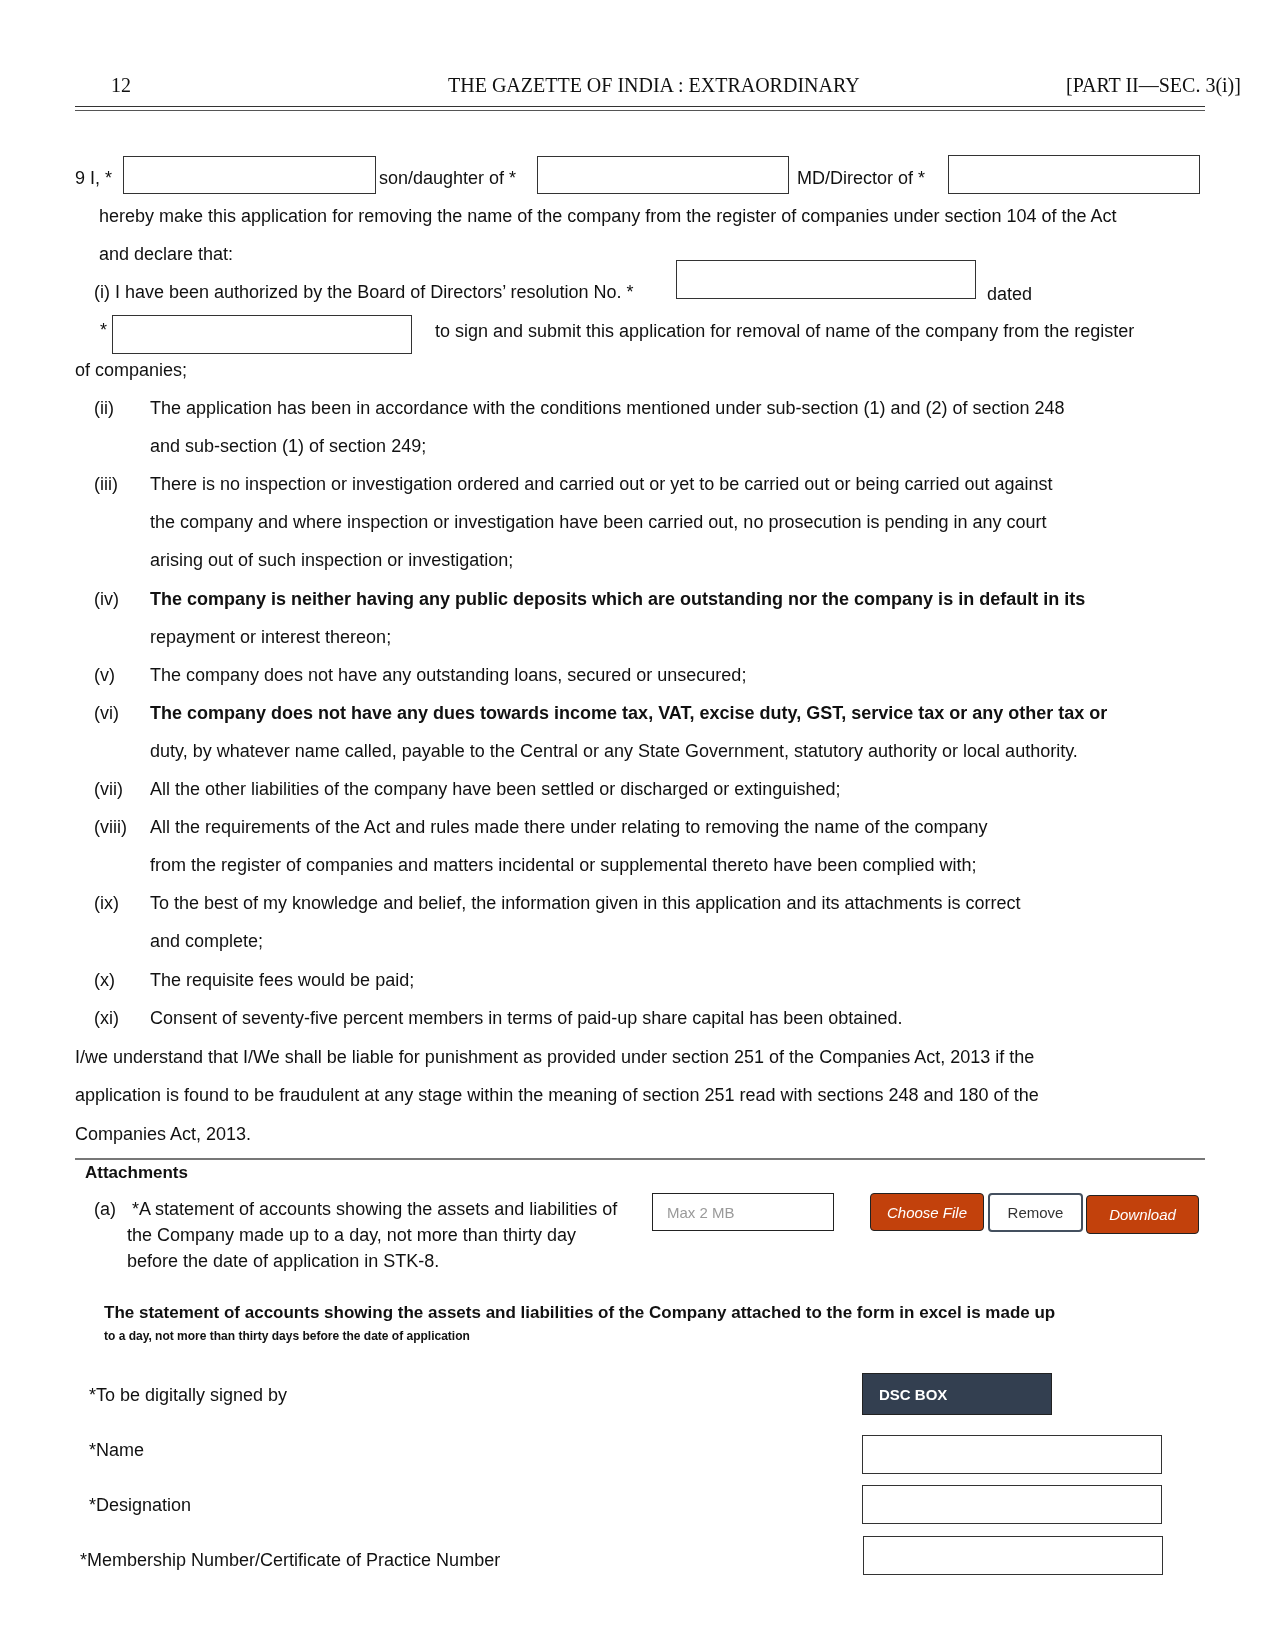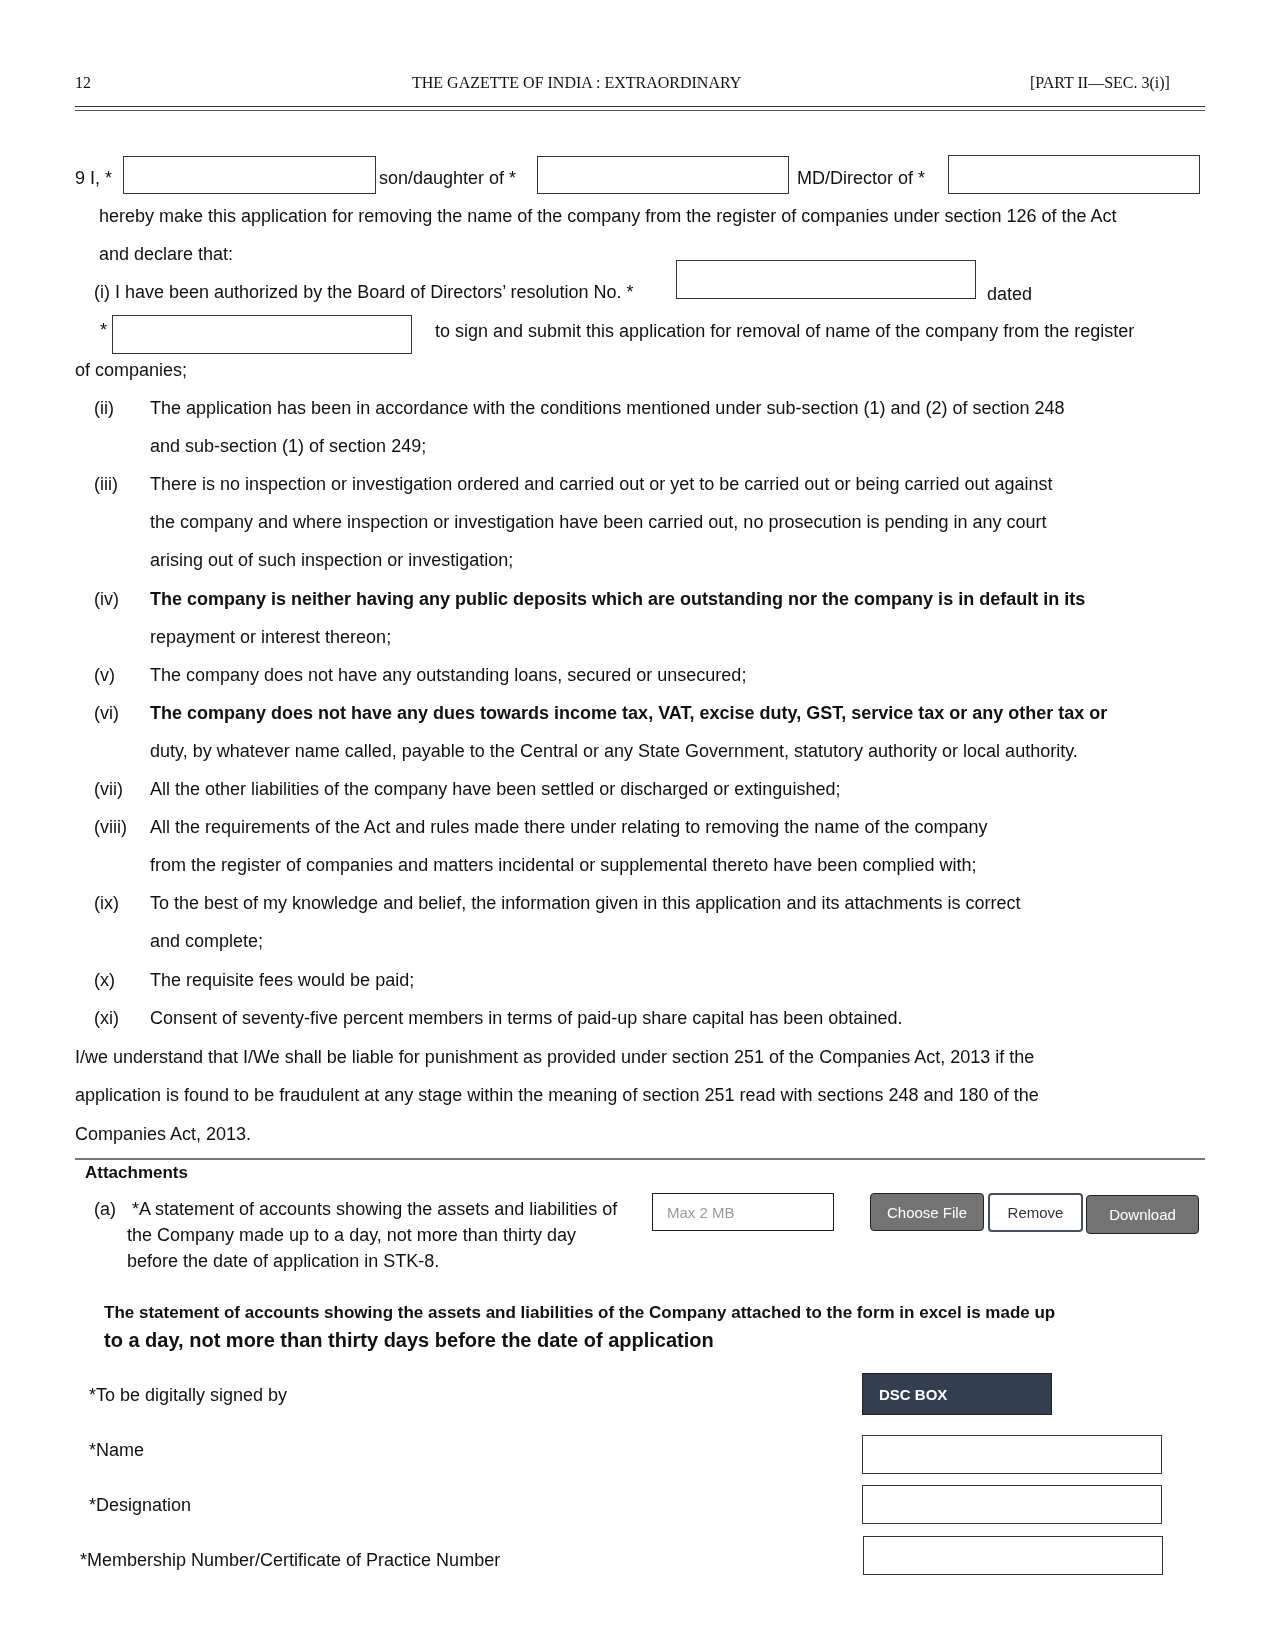--- a/index.html
+++ b/index.html
@@ -1,29 +1,29 @@
 <!DOCTYPE html>
 <html><head>
 <meta charset="utf-8">
 <style>
   html, body { margin:0; padding:0; background:#fff; }
   body { width:1275px; height:1650px; position:relative; overflow:hidden; color:#111;
          font-family:"Liberation Sans", sans-serif; font-size:18px; }
   .abs { position:absolute; white-space:nowrap; }
   .serif { font-family:"Liberation Serif", serif; }
-  .hdr { font-size:16px; top:74px; }
+  .hdr { font-size:20px; top:74px;margin-left:36px; }
   .rule1 { position:absolute; left:75px; width:1130px; top:106px; border-top:1.5px solid #333; }
   .rule2 { position:absolute; left:75px; width:1130px; top:110px; border-top:1px solid #555; }
   .box { position:absolute; border:1px solid #333; background:#fff; box-sizing:border-box; }
   .txt { position:absolute; white-space:nowrap; font-size:18px; }
   .num { position:absolute; font-size:18px; }
   .sep { position:absolute; left:75px; width:1130px; top:1158px; border-top:2px solid #777; }
   .btn { position:absolute; box-sizing:border-box; border-radius:4px; font-size:15px;
          display:flex; align-items:center; justify-content:center; cursor:pointer; }
-  .btn.dark { background:#737373; color:#fff; border:1px solid #222; }
+  .btn.dark { background:#c2410c; color:#fff; border:1px solid #222;font-style:italic; }
   .btn.light { background:#fff; color:#333; border:2px solid #44505f; }
   .fileinput { position:absolute; box-sizing:border-box; border:1px solid #222; background:#fff;
                font-size:15px; color:#9a9a9a; padding-left:14px; display:flex; align-items:center; }
   .dsc { position:absolute; background:#333f50; color:#fff; font-weight:bold; font-size:15px;
          border:1px solid #222; box-sizing:border-box; padding-left:16px; display:flex; align-items:center; }
   .bold { font-weight:bold; }
 </style>
 </head>
 <body>
 
@@ -33,21 +33,21 @@
 <div class="rule1"></div>
 <div class="rule2"></div>
 
 <div class="txt" style="left:75px;top:168px;">9 I,  *</div>
 <input class="box" style="left: 123px; top: 156px; width: 253px; height: 38px;" value="">
 <div class="txt" style="left:379px;top:168px;">son/daughter of *</div>
 <input class="box" style="left: 537px; top: 156px; width: 252px; height: 38px;" value="">
 <div class="txt" style="left:797px;top:168px;">MD/Director of *</div>
 <input class="box" style="left: 948px; top: 155px; width: 252px; height: 39px;" value="">
 
-<div class="txt" style="left:99px;top:206px;">hereby make this application for removing the name of the company from the register of companies under section 126 of the Act</div>
+<div class="txt" style="left:99px;top:206px;">hereby make this application for removing the name of the company from the register of companies under section 104 of the Act</div>
 <div class="txt" style="left:99px;top:244px;">and declare that:</div>
 
 <div class="txt" style="left:94px;top:282px;">(i) I have been authorized by the Board of Directors’ resolution No. *</div>
 <input class="box" style="left: 676px; top: 260px; width: 300px; height: 39px;" value="">
 <div class="txt" style="left:987px;top:284px;">dated</div>
 <div class="txt" style="left:100px;top:320px;">*</div>
 <input class="box" style="left: 112px; top: 315px; width: 300px; height: 39px;" value="">
 <div class="txt" style="left:435px;top:321px;">to sign and submit this application for removal of name of the company from the register</div>
 <div class="txt" style="left:75px;top:360px;">of companies;</div>
 
@@ -92,21 +92,21 @@
 <div class="txt" style="left:132px;top:1199px;">*A statement of accounts showing the assets and liabilities of</div>
 <div class="txt" style="left:127px;top:1225px;">the Company made up to a day, not more than thirty day</div>
 <div class="txt" style="left:127px;top:1251px;">before the date of application in STK-8.</div>
 
 <div class="fileinput" style="left:652px;top:1193px;width:182px;height:38px;">Max 2 MB</div>
 <div class="btn dark" style="left:870px;top:1193px;width:114px;height:38px;">Choose File</div>
 <div class="btn light" style="left:988px;top:1193px;width:95px;height:39px;">Remove</div>
 <div class="btn dark" style="left:1086px;top:1195px;width:113px;height:39px;">Download</div>
 
 <div class="txt bold" style="left:104px;top:1303px;font-size:17px;">The statement of accounts showing the assets and liabilities of the Company attached to the form in excel is made up</div>
-<div class="txt bold" style="left:104px;top:1329px;font-size:20px;"> to a day, not more than thirty days before the date of application</div>
+<div class="txt bold" style="left:104px;top:1329px;font-size:12px;"> to a day, not more than thirty days before the date of application</div>
 
 <div class="txt" style="left:89px;top:1385px;">*To be digitally signed by</div>
 <div class="dsc" style="left:862px;top:1373px;width:190px;height:42px;">DSC BOX</div>
 
 <div class="txt" style="left:89px;top:1440px;">*Name</div>
 <input class="box" style="left: 862px; top: 1435px; width: 300px; height: 39px;" value="">
 
 <div class="txt" style="left:89px;top:1495px;">*Designation</div>
 <input class="box" style="left: 862px; top: 1485px; width: 300px; height: 39px;" value="">
 

